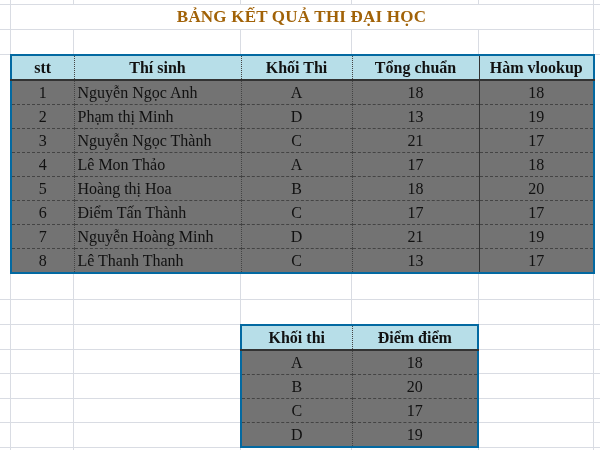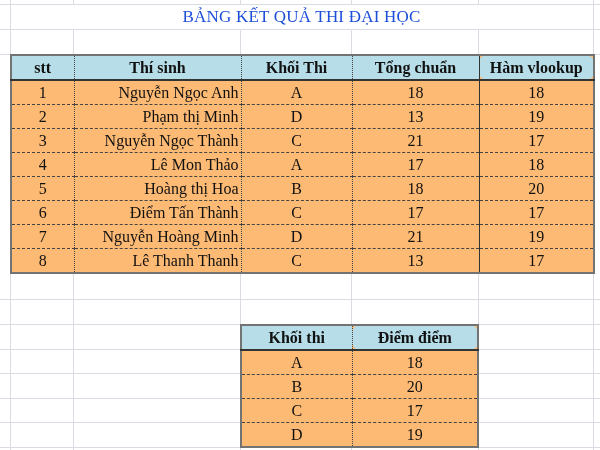--- a/index.html
+++ b/index.html
@@ -11,40 +11,40 @@
   }
   
   .grid { position: absolute; inset: 0; }
   .hline { position: absolute; left: 0; width: 600px; height: 1px; background: #d9dce3; }
   .vline { position: absolute; top: 0; height: 450px; width: 1px; background: #d9dce3; }
   .cover { position: absolute; background: #fff; }
 
   .title {
     position: absolute; left: 10px; width: 583px; top: 4px; height: 25px;
     display: flex; align-items: center; justify-content: center;
-    color: #1d4ed8; font-weight: normal; font-size: 17px; letter-spacing: 0.2px;
+    color: #a16207; font-weight: bold; font-size: 17px; letter-spacing: 0.2px;
   }
 
   table.sheet {
     position: absolute; border-collapse: collapse; table-layout: fixed;
-    background: #fdba74; border: 2px solid #737373;
+    background: #737373; border: 2px solid #0369a1;
     font-size: 16px;
   }
   table.sheet th {
     background: #b7dee8; font-weight: bold; height: 23px; padding: 0;
     border-bottom: 2px solid #333; border-right: 1px dotted #444;
     text-align: center;
   }
   table.sheet td {
     height: 23px; padding: 0 2px; border-bottom: 1px dashed #444; border-right: 1px dotted #444;
     text-align: center; white-space: nowrap; overflow: hidden;
   }
   table.sheet tr:last-child td { border-bottom: none; }
-  table.sheet th:last-child, table.sheet td:last-child { border-right: none; border-radius: 8px; }
-  table.sheet td.name { text-align: right; padding-left: 3px; margin-left: 33px; }
+  table.sheet th:last-child, table.sheet td:last-child { border-right: none; }
+  table.sheet td.name { text-align: left; padding-left: 3px; margin-left: 33px; }
   table.sheet .solid-left { border-left: 1px solid #333; }
 
   #main-table { left: 10px; top: 54px; width: 584px; }
   #ref-table { left: 240px; top: 324px; width: 239px; }
 </style>
 </head>
 <body>
 
 <div class="grid">
   <div class="hline" style="top:4px"></div>

